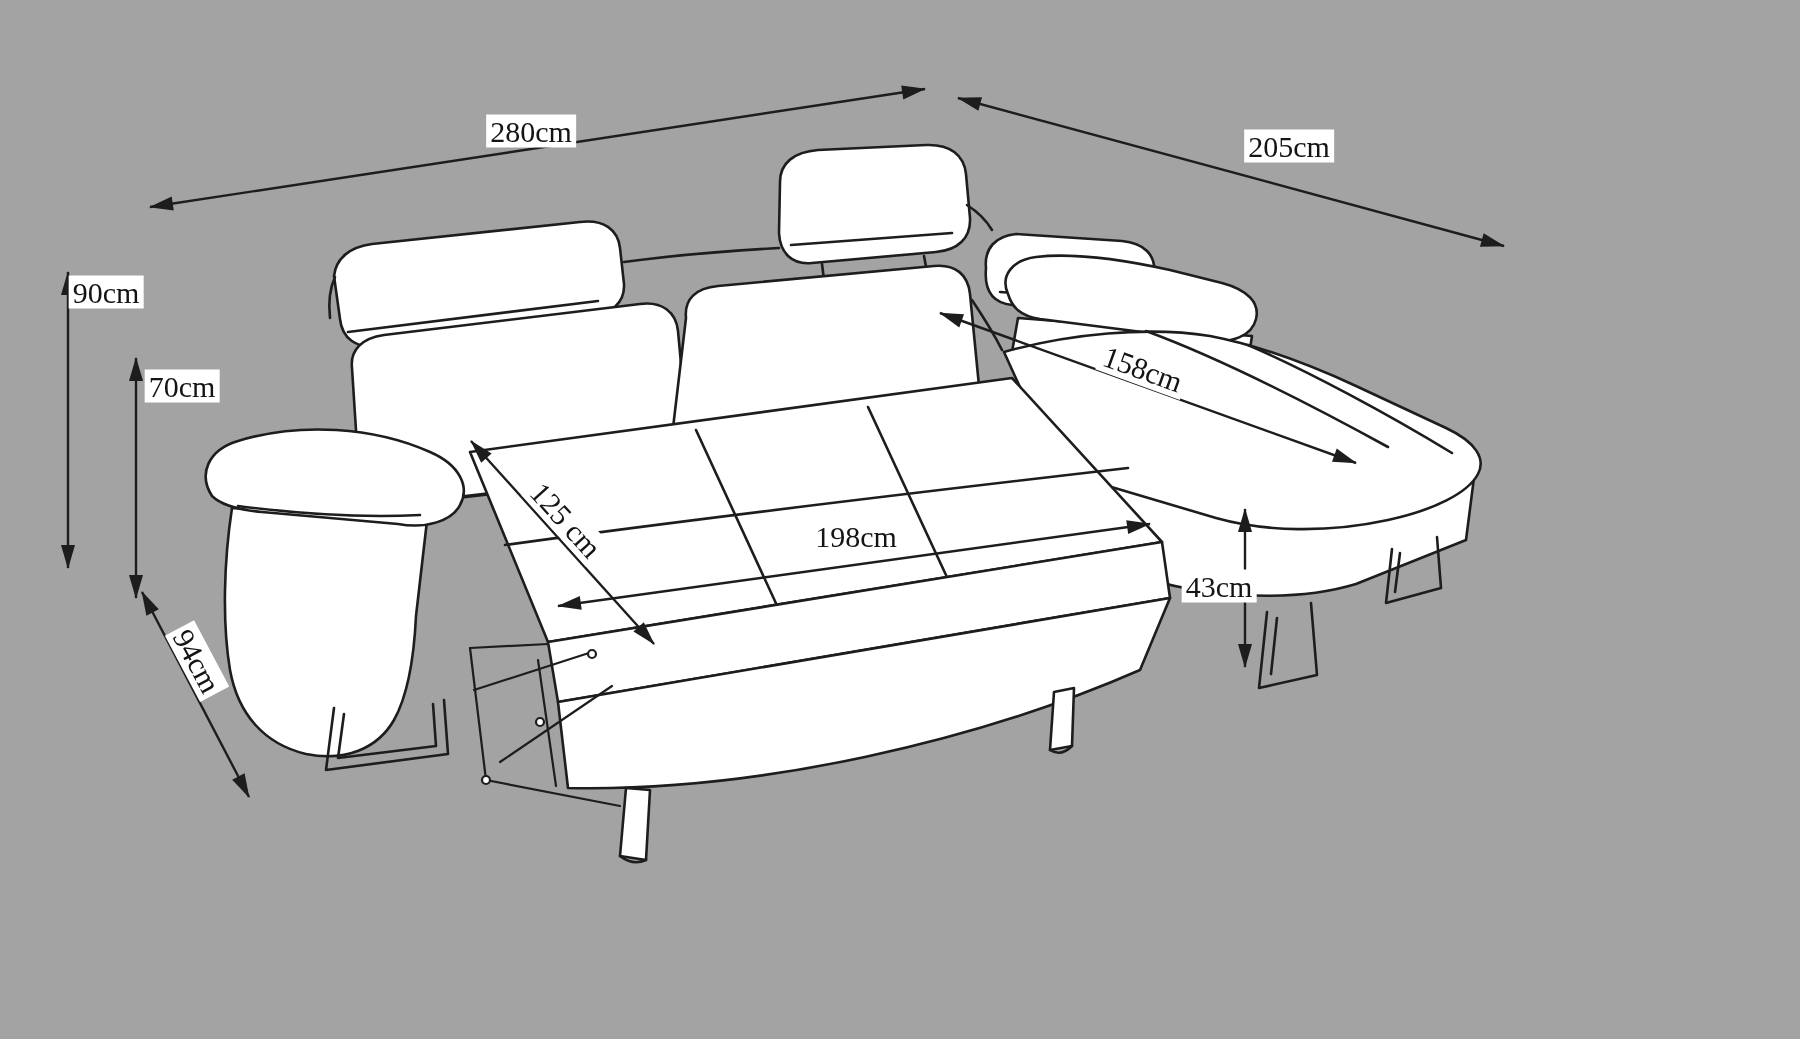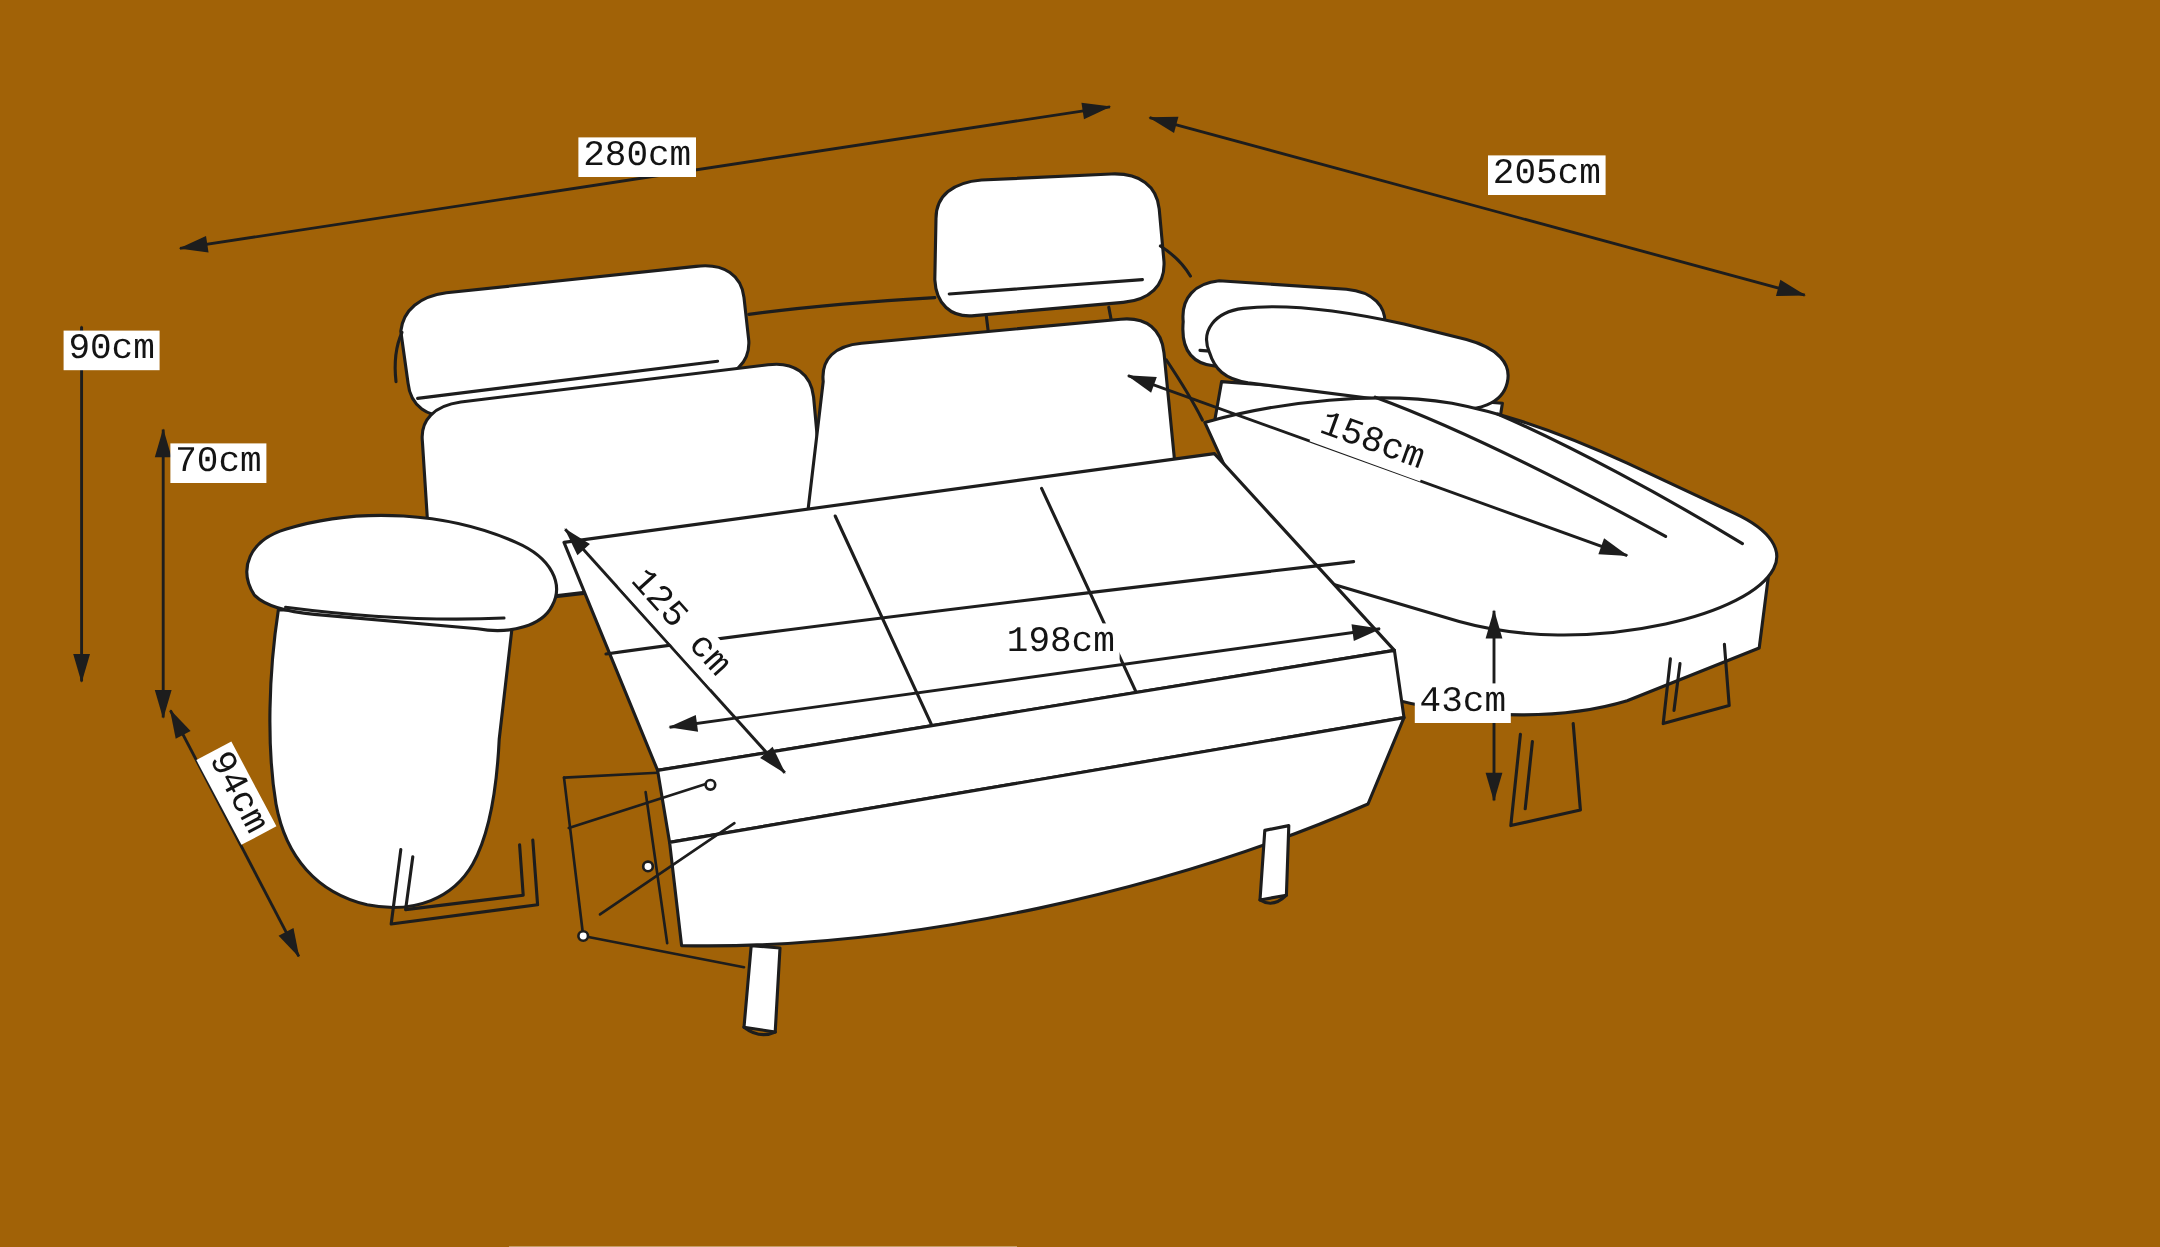--- a/index.html
+++ b/index.html
@@ -4,23 +4,23 @@
 <style>
   html, body {
     margin: 0;
     padding: 0;
     background: #ffffff;
   }
   .canvas {
     position: relative;
     width: 1800px;
     height: 1039px;
-    background: #a16207;
+    background: #a3a3a3;
     overflow: hidden;
-    font-family: Liberation Mono, monospace;
+    font-family: Liberation Serif, serif;
   }
   .art {
     position: absolute;
     left: 0;
     top: 0;
     width: 1800px;
     height: 1039px;
   }
   .dim-label {
     position: absolute;
@@ -142,21 +142,21 @@
       <line x1="142" y1="592" x2="249" y2="797" marker-start="url(#ah)" marker-end="url(#ah)"></line>
       <line x1="471" y1="441" x2="654" y2="644" marker-start="url(#ah)" marker-end="url(#ah)"></line>
       <line x1="558" y1="606" x2="1150" y2="524" marker-start="url(#ah)" marker-end="url(#ah)"></line>
       <line x1="940" y1="313" x2="1356" y2="463" marker-start="url(#ah)" marker-end="url(#ah)"></line>
       <line x1="1245" y1="509" x2="1245" y2="667" marker-start="url(#ah)" marker-end="url(#ah)"></line>
     </g>
   </svg>
 
   <span class="dim-label" style="left:531px;  top:131px;">280cm</span>
   <span class="dim-label" style="left:1289px; top:146px;">205cm</span>
-  <span class="dim-label" style="left:93px;  top:292px;">90cm</span>
+  <span class="dim-label" style="left:106px;  top:292px;">90cm</span>
   <span class="dim-label" style="left:182px;  top:386px;">70cm</span>
   <span class="dim-label rot62" style="left:197px;  top:661px;">94cm</span>
   <span class="dim-label rot48" style="left:566px;  top:520px;">125 cm</span>
-  <span class="dim-label" style="left:856px;  top:536px;margin-left:28px;">198cm</span>
+  <span class="dim-label" style="left:856px;  top:536px;">198cm</span>
   <span class="dim-label rot20" style="left:1143px; top:369px;">158cm</span>
   <span class="dim-label" style="left:1204px; top:586px;margin-left:15px;">43cm</span>
 
 </div>
 
 </body></html>

